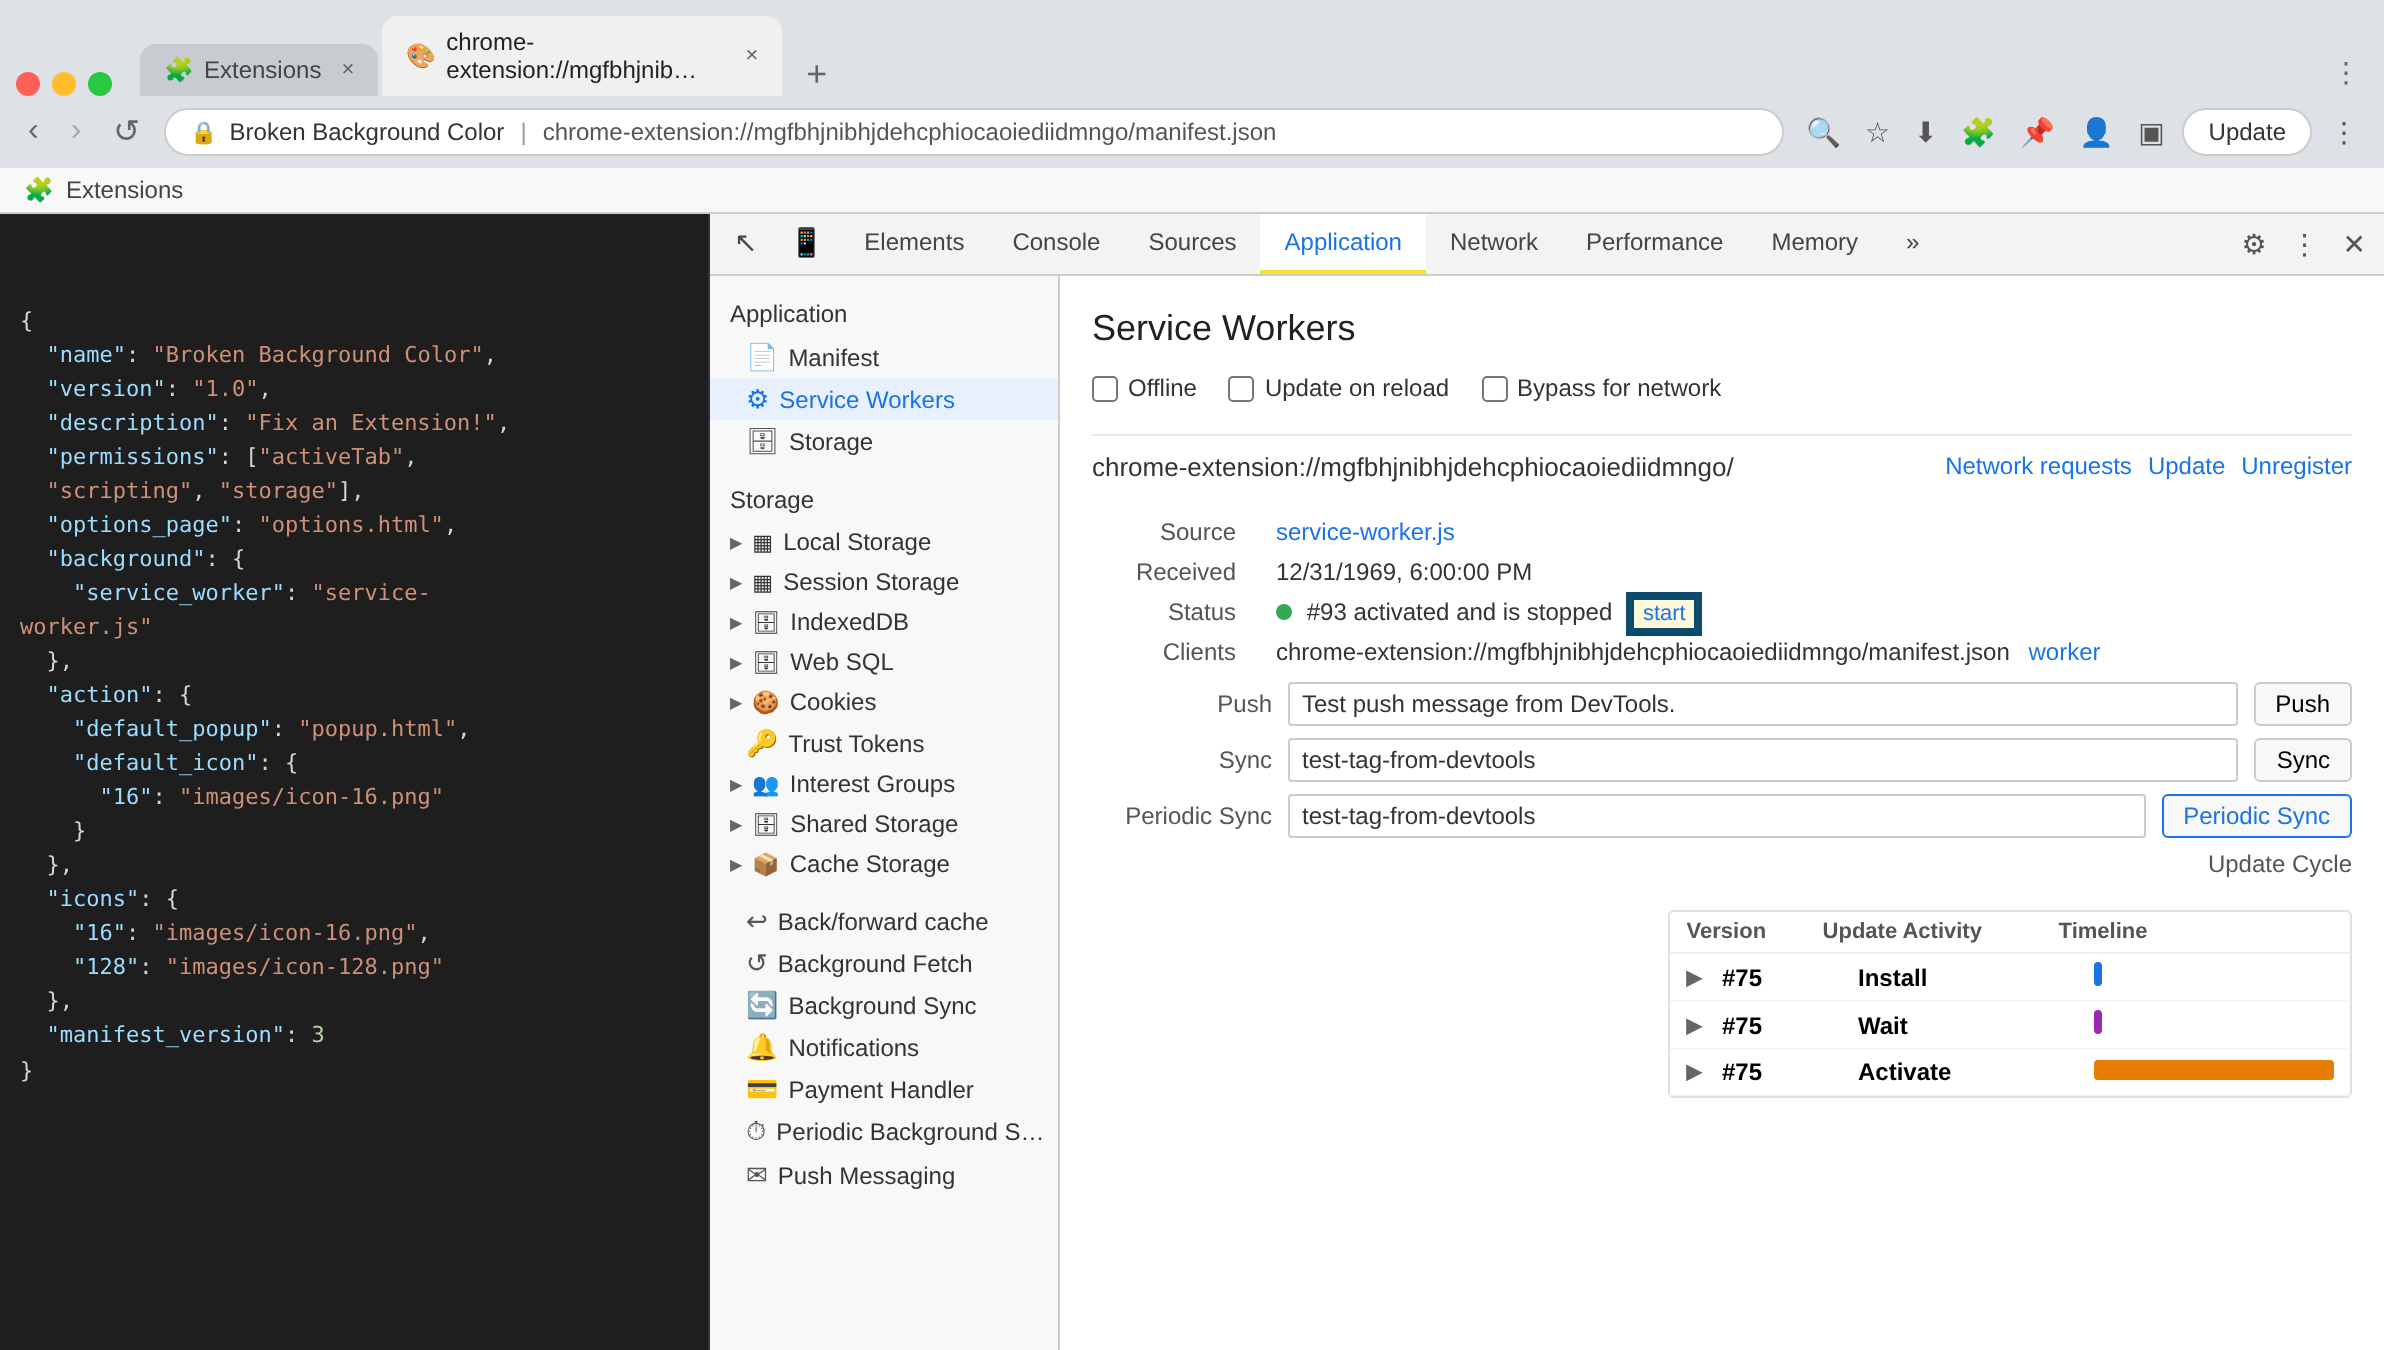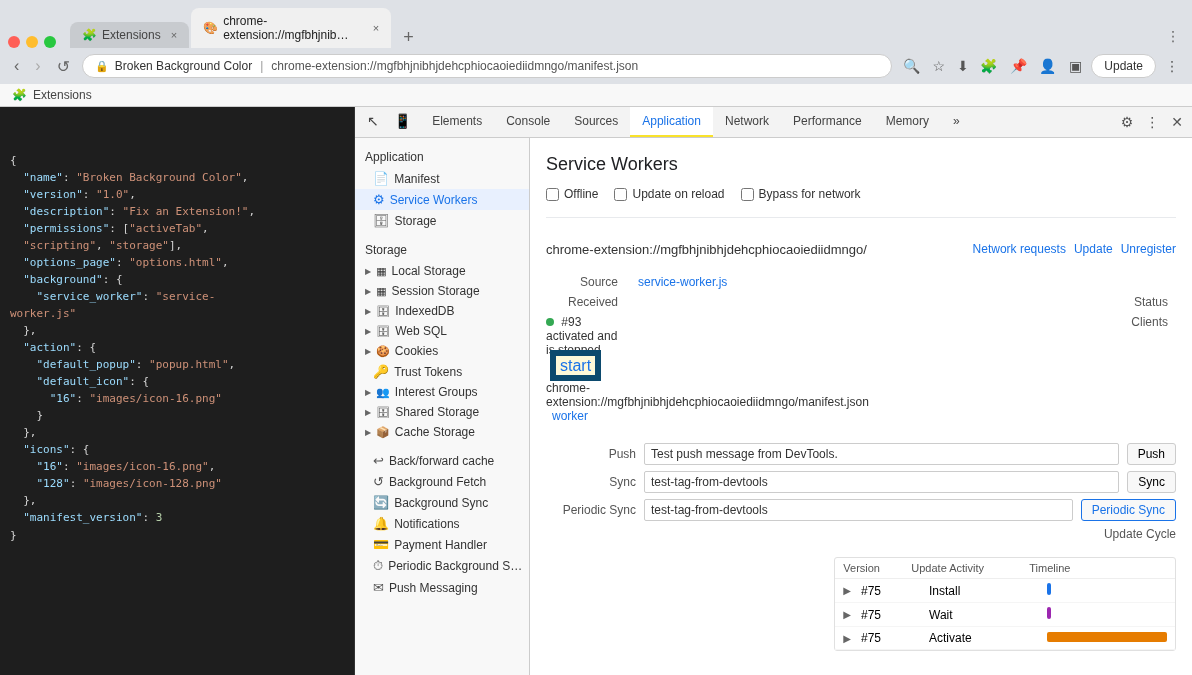--- a/index.html
+++ b/index.html
@@ -56,42 +56,42 @@
     .sidebar-group-header { display: flex; align-items: center; gap: 5px; padding: 3px 10px; cursor: pointer; color: #333; font-size: 12px; }
     .triangle { font-size: 8px; color: #666; }
 
     
     .content-area { flex: 1; padding: 16px; overflow-y: auto; background: white; }
     .content-title { font-size: 18px; font-weight: 400; color: #202124; margin-bottom: 12px; }
     .sw-options { display: flex; align-items: flex-start; gap: 16px; margin-bottom: 16px; }
     .sw-option { display: flex; align-items: center; gap: 5px; font-size: 12px; color: #333; cursor: pointer; }
     .sw-option input[type=checkbox] { cursor: pointer; }
 
-    .sw-instance { border-top: 1px solid #e8eaed; padding-top: 24px; }
+    .sw-instance { border-top: 1px solid #e8eaed; padding-top: 8px; }
     .sw-url { font-size: 13px; font-weight: 500; color: #333; margin-bottom: 8px; }
     .sw-actions { float: right; margin-top: -20px; display: flex; gap: 8px; }
     .sw-link { color: #1a73e8; text-decoration: none; font-size: 12px; cursor: pointer; }
 
-    .info-grid { display: grid; grid-template-columns: 80px 1fr; gap: 6px 12px; font-size: 12px; margin-bottom: 20px; }
+    .info-grid { display: grid; grid-template-columns: 80px 1fr; gap: 6px 12px; font-size: 12px; margin-bottom: 8px; }
     .info-label { color: #555; text-align: right; padding-right: 8px; }
     .info-value { color: #333; }
     .info-value a { color: #1a73e8; text-decoration: none; cursor: pointer; }
 
     .status-dot { display: inline-block; width: 8px; height: 8px; border-radius: 50%; background: #34a853; margin-right: 4px; }
 
-    .start-link { color: #1a73e8; text-decoration: none; border: 6px solid #0c4a6e; background: #fef9d9; padding: 1px 4px; font-size: 16px; cursor: pointer; }
+    .start-link { color: #1a73e8; text-decoration: none; border: 4px solid #0c4a6e; background: #fef9d9; padding: 1px 4px; font-size: 11px; cursor: pointer; }
 
     .field-row { display: flex; align-items: center; gap: 8px; margin-bottom: 6px; }
     .field-label { width: 90px; text-align: right; color: #555; font-size: 12px; flex-shrink: 0; }
     .field-input { flex: 1; border: 1px solid #ccc; border-radius: 2px; padding: 3px 6px; font-size: 12px; color: #333; }
     .field-btn { background: #f8f8f8; border: 1px solid #ccc; border-radius: 3px; padding: 3px 10px; font-size: 12px; cursor: pointer; white-space: nowrap; }
     .field-btn.periodic { color: #1a73e8; font-weight: 500; border-color: #1a73e8; }
 
     
-    .update-cycle { margin-top: 8px; }
+    .update-cycle { margin-top: 8px; font-weight: bold; }
     .update-cycle-header { display: flex; gap: 8px; color: #555; font-size: 11px; padding: 4px 8px; border-bottom: 1px solid #eee; }
     .uc-version { width: 60px; }
     .uc-activity { width: 110px; }
     .uc-timeline { flex: 1; }
     .update-row { display: flex; align-items: center; gap: 8px; padding: 4px 8px; border-bottom: 1px solid #f5f5f5; }
     .uc-expand { font-size: 10px; color: #666; cursor: pointer; margin-right: 2px; }
     .timeline-bar { height: 8px; border-radius: 2px; }
     .timeline-dot { width: 4px; height: 12px; border-radius: 2px; }
   </style>
 </head>
@@ -323,20 +323,21 @@
             </div>
           </div>
 
           <div class="info-grid">
             <span class="info-label">Source</span>
             <span class="info-value">
               <a>service-worker.js</a>
             </span>
 
             <span class="info-label">Received</span>
+            <span class="info-value">12/31/1969, 6:00:00 PM</span>
 
             <span class="info-label">Status</span>
             <span class="info-value">
               <span class="status-dot"></span>
               <span>#93 activated and is stopped</span>
               <a class="start-link" style="margin-left:4px;">start</a>
             </span>
 
             <span class="info-label">Clients</span>
             <span class="info-value">

